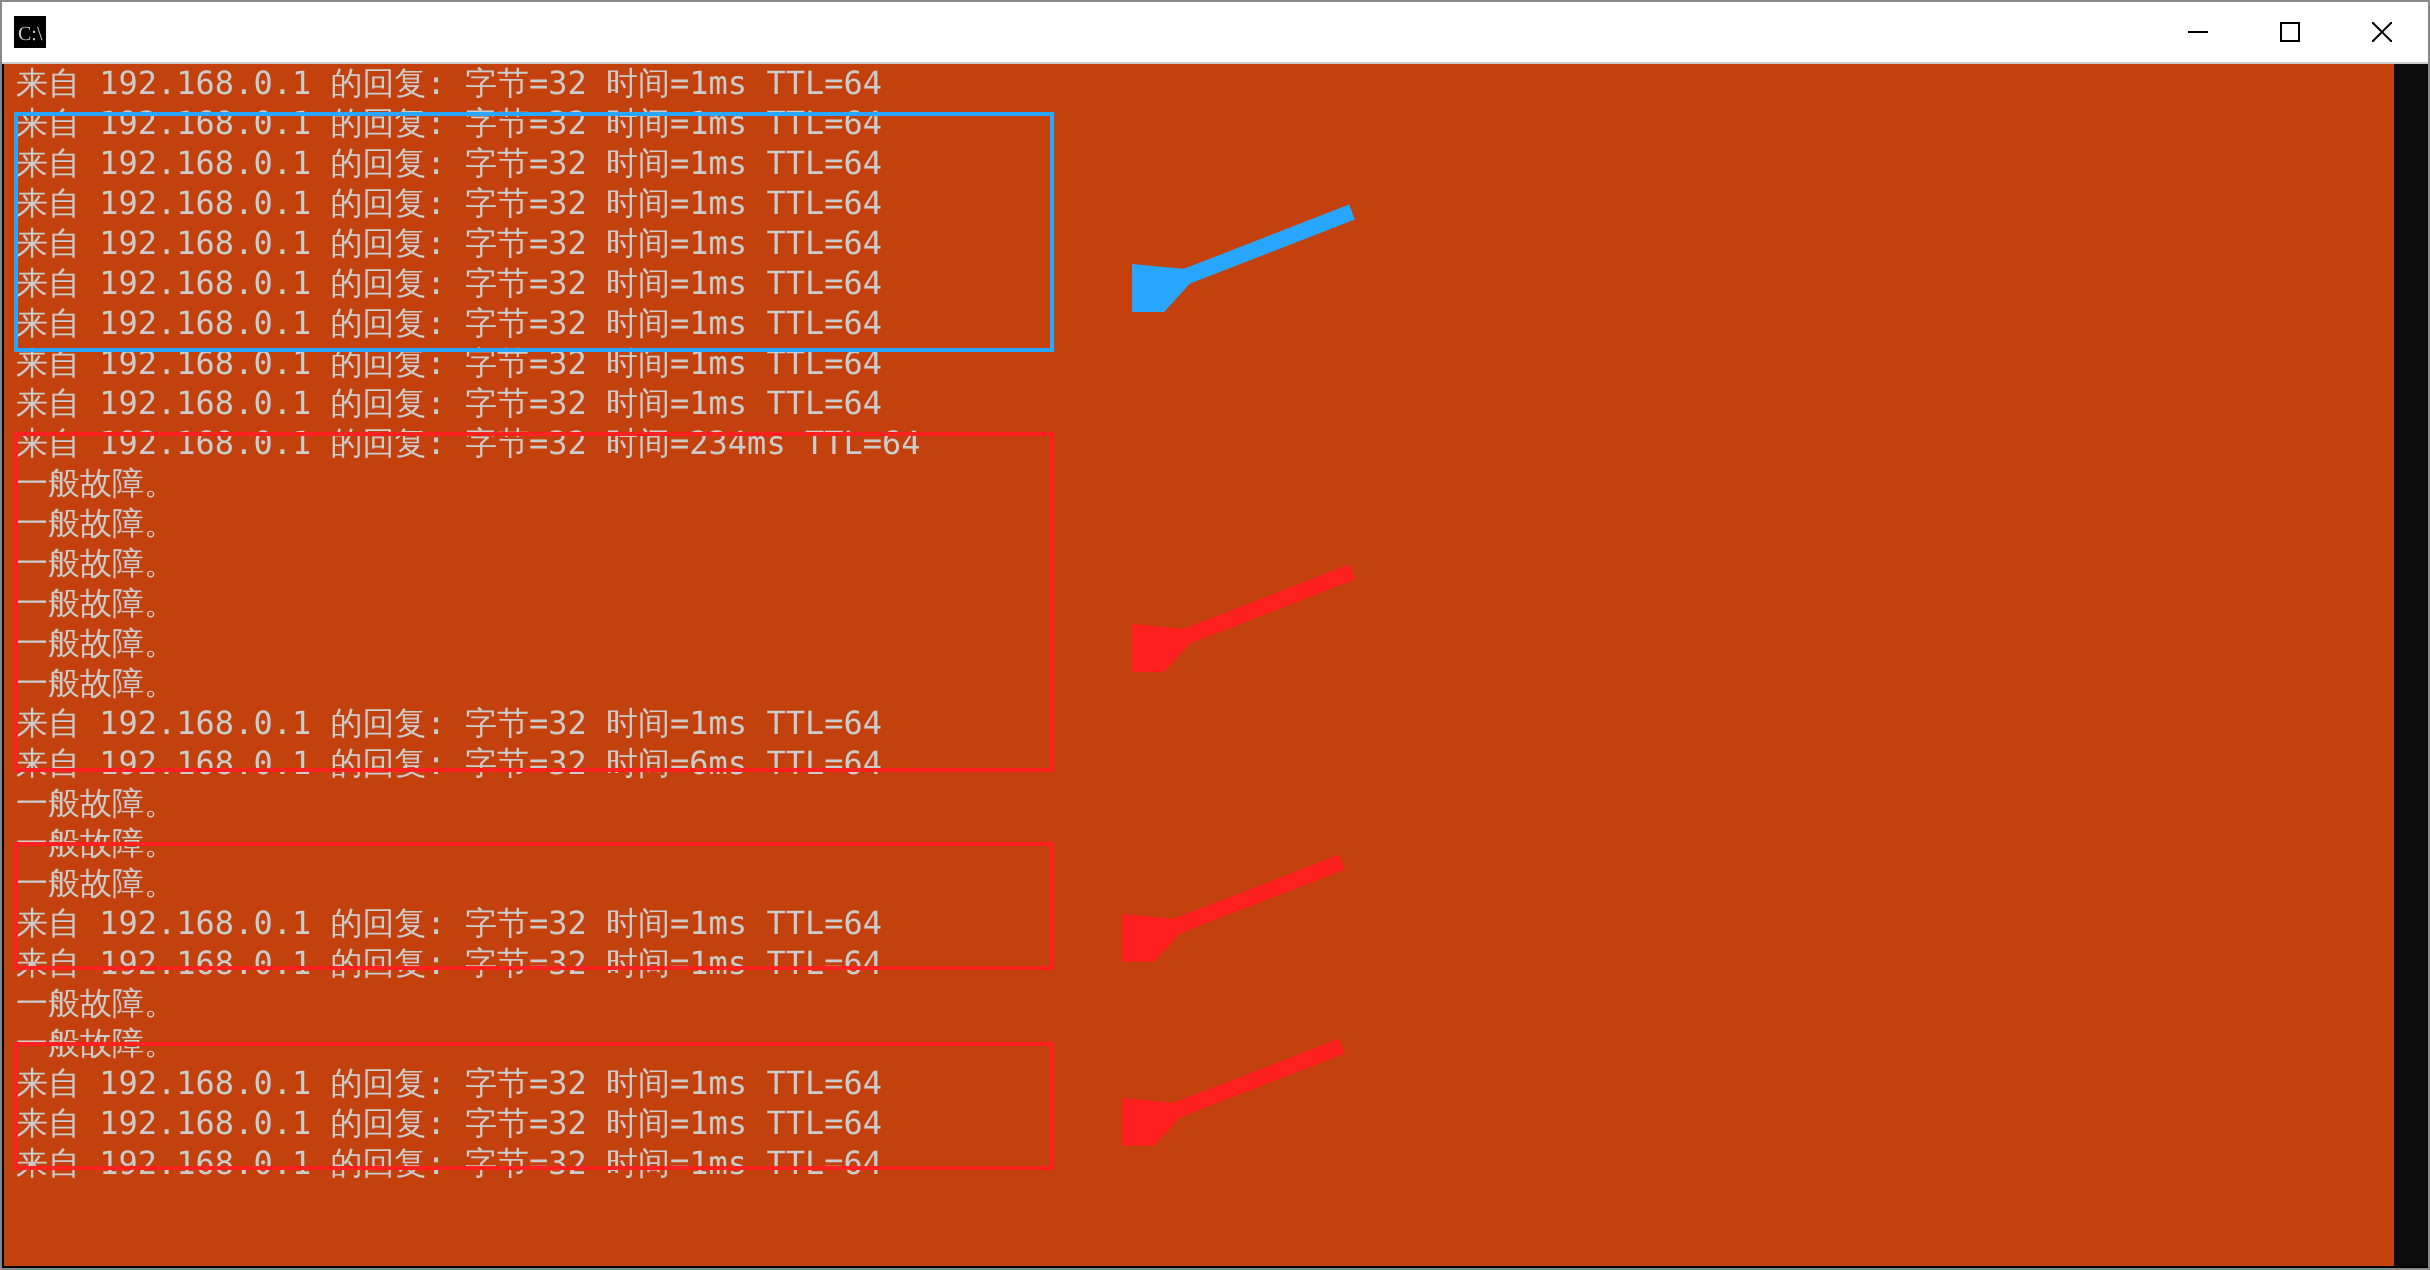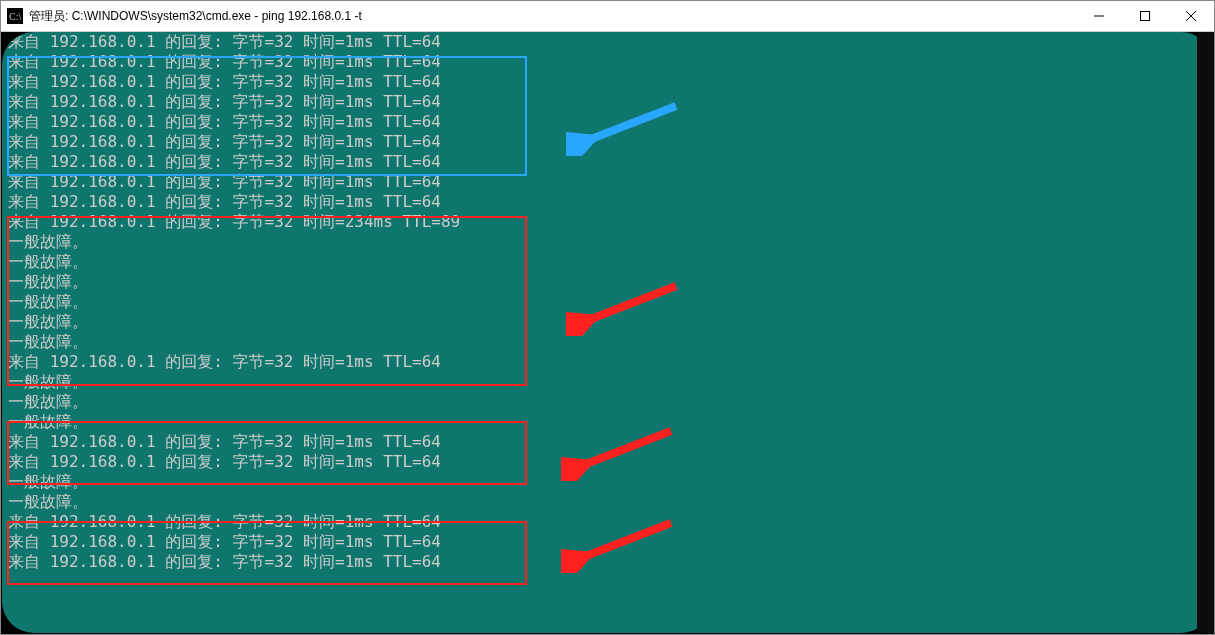--- a/index.html
+++ b/index.html
@@ -55,25 +55,24 @@
     font-family: "Segoe MDL2 Assets", sans-serif;
     font-size: 10px;
   }
   .winbtn svg { stroke: #000; }
   .console {
     position: absolute;
     left: 1px;
     top: 31px;
     right: 1px;
     bottom: 1px;
-    background: #0f766e;
+    background: #c2410c;
     padding: 0 6px;
     box-sizing: border-box;
     overflow: hidden;
-    border-radius: 32px;
   }
   .line {
     font-family: "NSimSun", "SimSun", "Consolas", monospace;
     font-size: 16px;
     line-height: 20px;
     color: #cccccc;
     white-space: pre;
   }
   .highlight-box {
     position: absolute;
@@ -99,21 +98,20 @@
 
 <div class="window">
 
   <div class="titlebar">
     <span class="icon">
       <svg width="16" height="16">
           <rect width="16" height="16" fill="#000"></rect>
           <text x="2" y="12" fill="#ccc" font-size="10" font-family="Consolas">C:\</text>
         </svg>
     </span>
-    <span class="title">管理员: C:\WINDOWS\system32\cmd.exe - ping  192.168.0.1 -t</span>
     <div class="winbtns">
       <div class="winbtn">
         <svg width="10" height="10">
             <line x1="0" y1="5" x2="10" y2="5" stroke-width="1"></line>
           </svg>
       </div>
       <div class="winbtn">
         <svg width="10" height="10">
             <rect x="0.5" y="0.5" width="9" height="9" fill="none" stroke-width="1"></rect>
           </svg>
@@ -130,28 +128,29 @@
   <div class="console" id="console">
       <div class="line">来自 192.168.0.1 的回复: 字节=32 时间=1ms TTL=64</div>
       <div class="line">来自 192.168.0.1 的回复: 字节=32 时间=1ms TTL=64</div>
       <div class="line">来自 192.168.0.1 的回复: 字节=32 时间=1ms TTL=64</div>
       <div class="line">来自 192.168.0.1 的回复: 字节=32 时间=1ms TTL=64</div>
       <div class="line">来自 192.168.0.1 的回复: 字节=32 时间=1ms TTL=64</div>
       <div class="line">来自 192.168.0.1 的回复: 字节=32 时间=1ms TTL=64</div>
       <div class="line">来自 192.168.0.1 的回复: 字节=32 时间=1ms TTL=64</div>
       <div class="line">来自 192.168.0.1 的回复: 字节=32 时间=1ms TTL=64</div>
       <div class="line">来自 192.168.0.1 的回复: 字节=32 时间=1ms TTL=64</div>
-      <div class="line">来自 192.168.0.1 的回复: 字节=32 时间=234ms TTL=89</div>
-      <div class="line">一般故障。</div>
-      <div class="line">一般故障。</div>
-      <div class="line">一般故障。</div>
-      <div class="line">一般故障。</div>
-      <div class="line">一般故障。</div>
-      <div class="line">一般故障。</div>
-      <div class="line">来自 192.168.0.1 的回复: 字节=32 时间=1ms TTL=64</div>
+      <div class="line">来自 192.168.0.1 的回复: 字节=32 时间=234ms TTL=64</div>
+      <div class="line">一般故障。</div>
+      <div class="line">一般故障。</div>
+      <div class="line">一般故障。</div>
+      <div class="line">一般故障。</div>
+      <div class="line">一般故障。</div>
+      <div class="line">一般故障。</div>
+      <div class="line">来自 192.168.0.1 的回复: 字节=32 时间=1ms TTL=64</div>
+      <div class="line">来自 192.168.0.1 的回复: 字节=32 时间=6ms TTL=64</div>
       <div class="line">一般故障。</div>
       <div class="line">一般故障。</div>
       <div class="line">一般故障。</div>
       <div class="line">来自 192.168.0.1 的回复: 字节=32 时间=1ms TTL=64</div>
       <div class="line">来自 192.168.0.1 的回复: 字节=32 时间=1ms TTL=64</div>
       <div class="line">一般故障。</div>
       <div class="line">一般故障。</div>
       <div class="line">来自 192.168.0.1 的回复: 字节=32 时间=1ms TTL=64</div>
       <div class="line">来自 192.168.0.1 的回复: 字节=32 时间=1ms TTL=64</div>
       <div class="line">来自 192.168.0.1 的回复: 字节=32 时间=1ms TTL=64</div>

